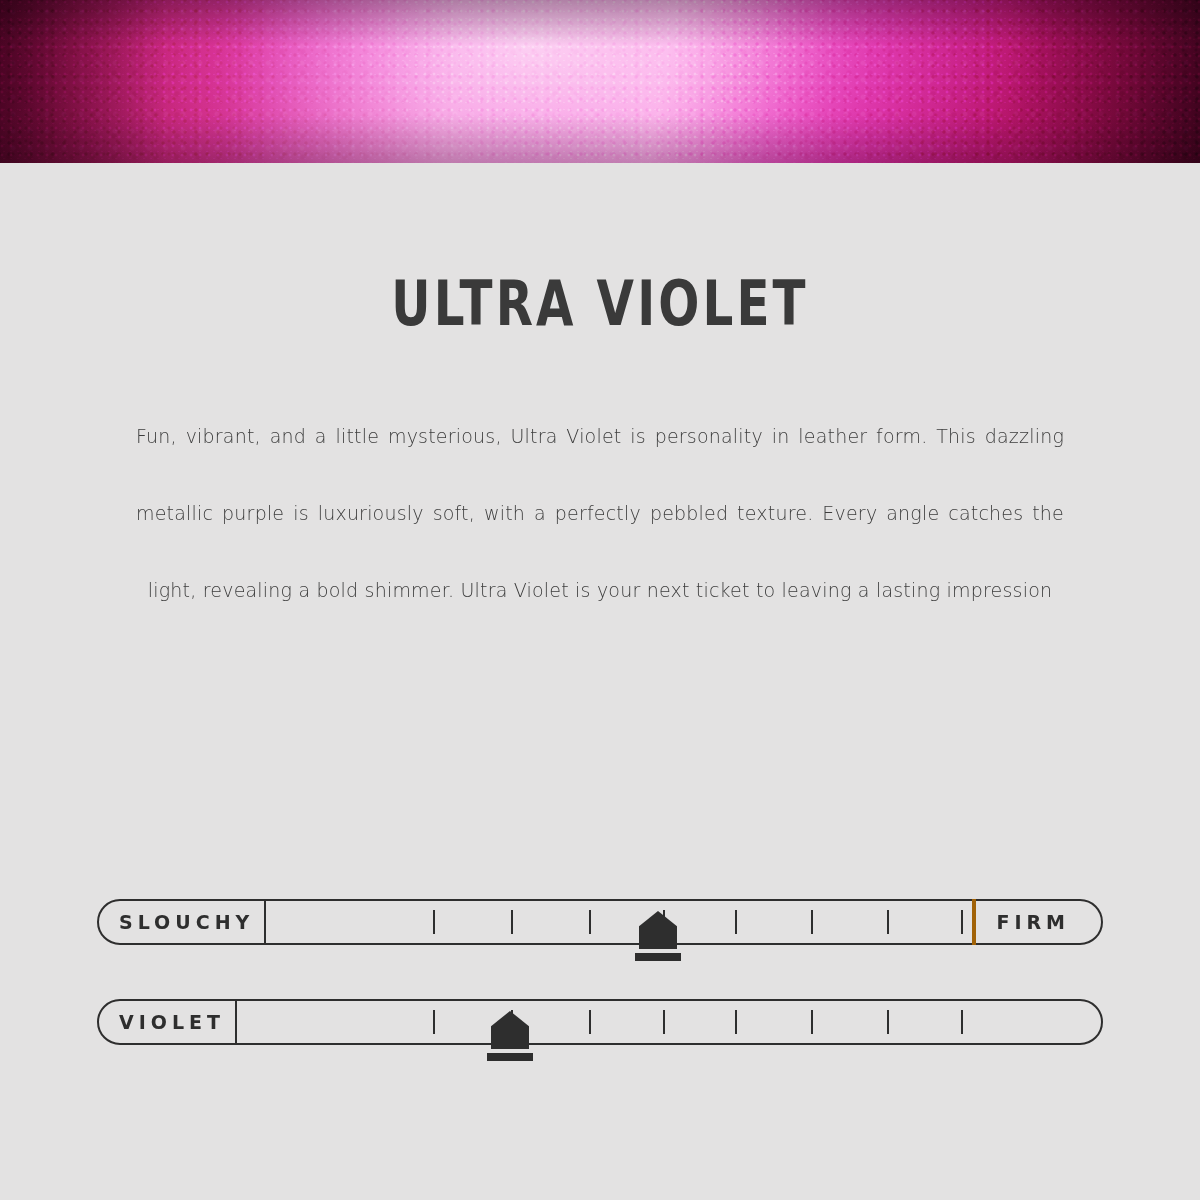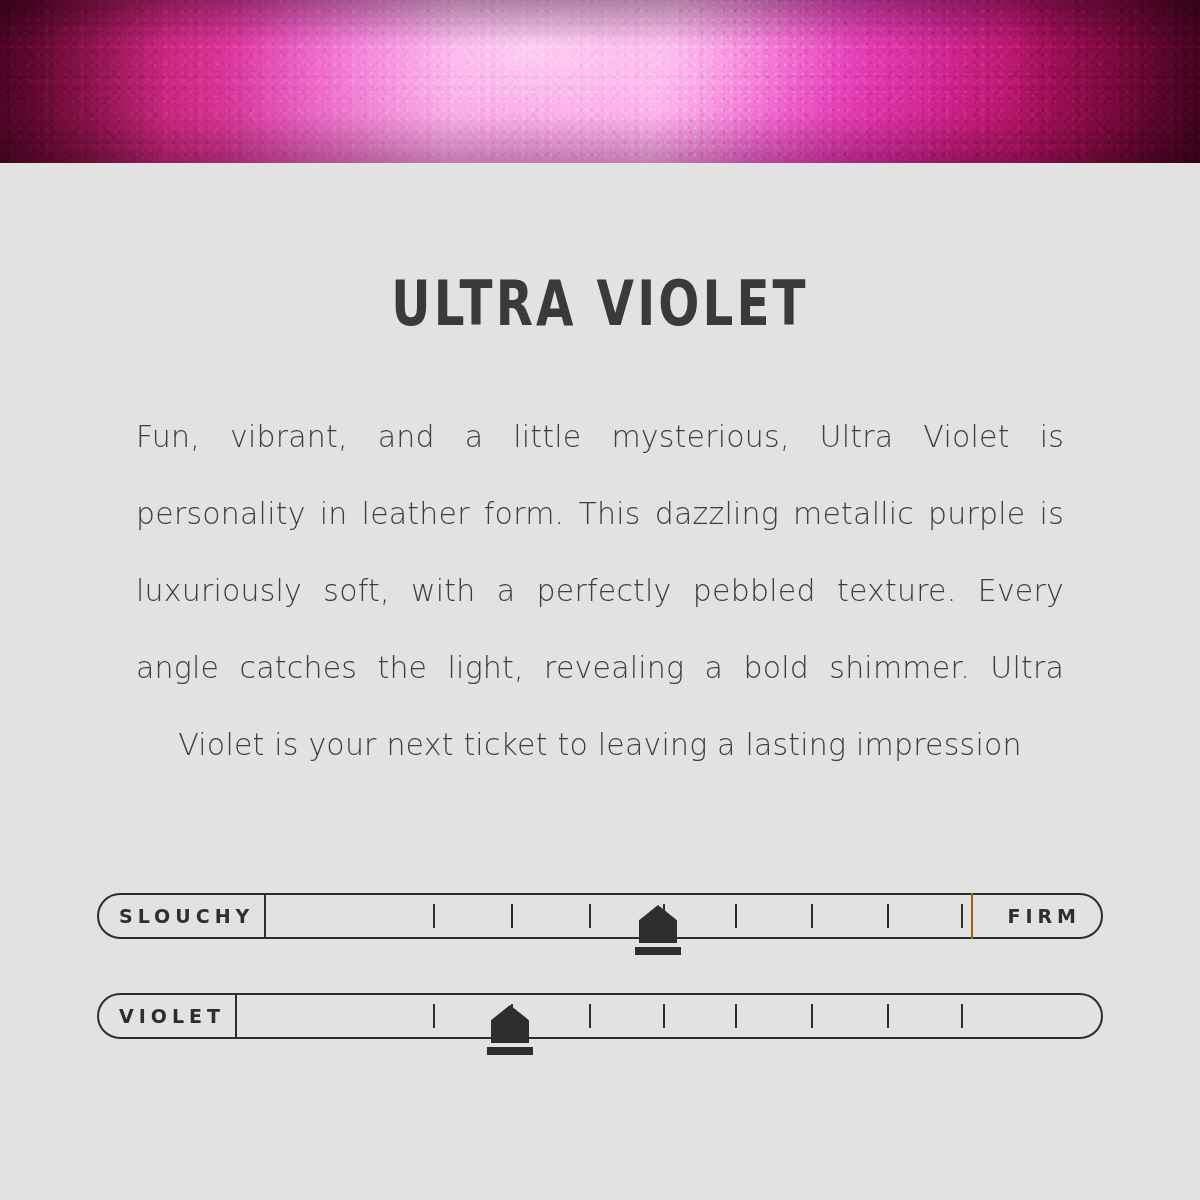--- a/index.html
+++ b/index.html
@@ -107,37 +107,37 @@
   }
 
   .body-copy {
     margin: 0 auto;
     width: 928px;
     padding-top: 58px;
     text-align: justify;
     text-align-last: center;
     font-family: "DejaVu Sans", sans-serif;
     font-weight: 300;
-    font-size: 30px;
+    font-size: 19px;
     line-height: 77px;
     color: #3d3d3d;
     letter-spacing: 0.2px;
   }
 
   
   .scales {
     position: absolute;
     left: 0;
     top: 730px;
     width: 1200px;
   }
   .scale {
     position: relative;
     width: 1006px;
-    margin: 0 auto 54px auto;
+    margin: 6px auto 54px auto;
     height: 46px;
   }
   .scale-track {
     position: absolute;
     left: 0;
     top: 0;
     width: 1006px;
     height: 46px;
     border: 2px solid #2e2e2e;
     border-radius: 23px;
@@ -157,24 +157,24 @@
     color: #2e2e2e;
     box-sizing: border-box;
   }
   .scale-label.left {
     left: 0;
     padding-left: 22px;
     padding-right: 10px;
     border-right: 2px solid #2e2e2e;
   }
   .scale-label.right {
-    right: 4px;
+    right: 15px;
     padding-right: 18px;
-    padding-left: 34px;
-    border-left: 2px solid #a16207;
+    padding-left: 20px;
+    border-left: 4px solid #a16207;
     justify-content: flex-end;
   }
   .ticks {
     position: absolute;
     top: 0;
     height: 46px;
   }
   .tick {
     position: absolute;
     top: 11px;

